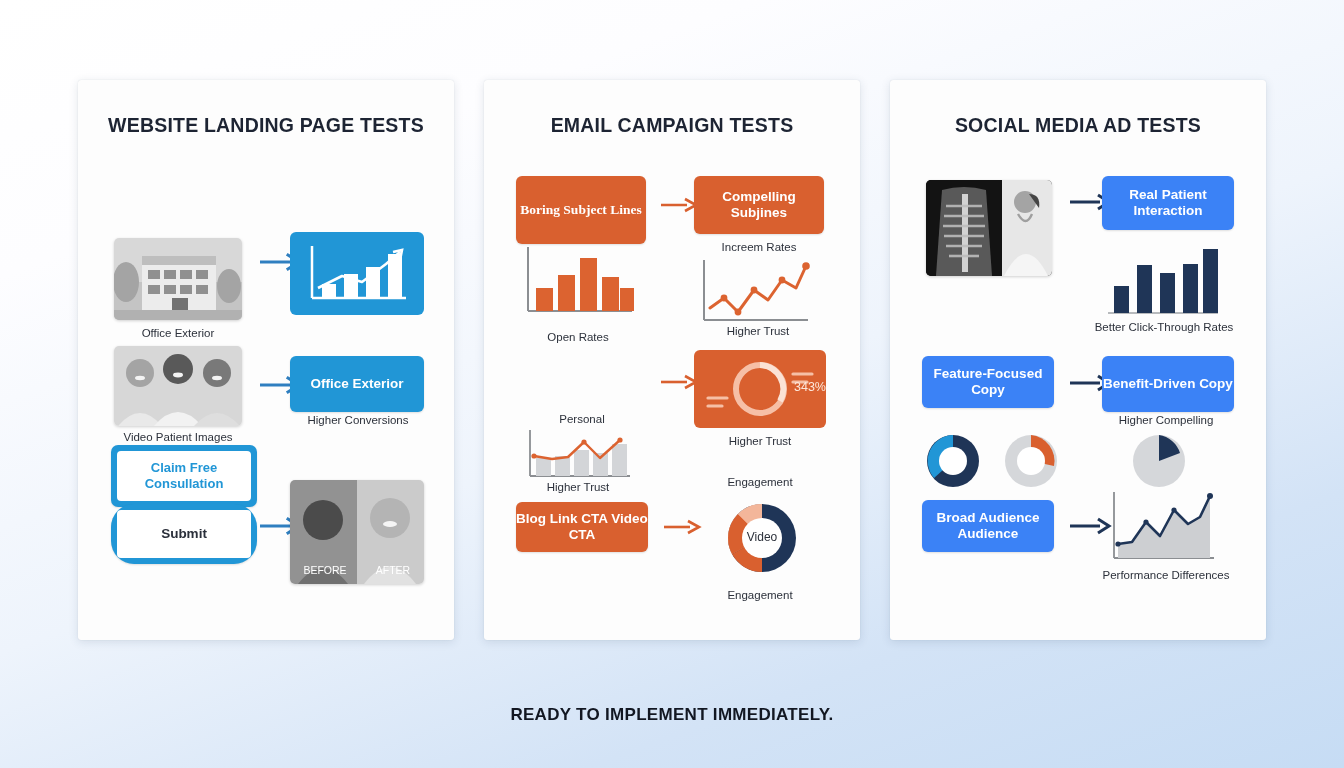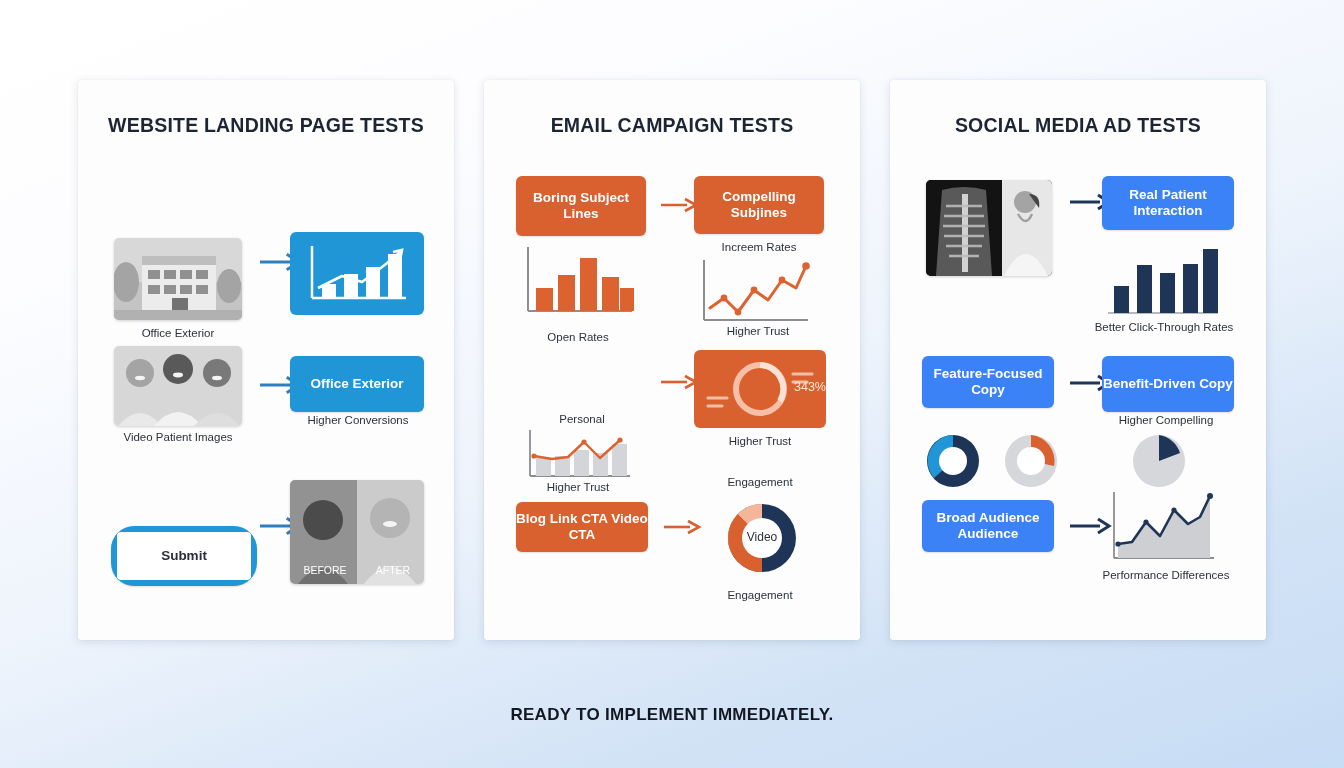--- a/index.html
+++ b/index.html
@@ -133,22 +133,25 @@
       <div class="blk" style="left:180px;top:295px;">
         <svg width="44" height="20" viewBox="0 0 44 20">
           <line x1="2" y1="10" x2="32" y2="10" stroke="#2f7fc0" stroke-width="3"></line>
           <path d="M30 3 L41 10 L30 17" fill="none" stroke="#2f7fc0" stroke-width="3" stroke-linecap="square"></path>
         </svg>
       </div>
 
       <div class="pill blue blk" style="left:212px;top:276px;width:134px;height:56px;font-size:13.5px;">Office Exterior</div>
       <div class="cap" style="left:202px;top:333px;width:156px;">Higher Conversions</div>
 
-
-      <div class="pill outline dark blk" style="left:33px;top:446px;width:134px;height:48px;font-size:13.5px;border-radius:23px;">
+      <div class="pill outline blk" style="left:33px;top:365px;width:134px;height:50px;font-size:13px;">
+        <div class="inner">Claim Free Consullation</div>
+      </div>
+
+      <div class="pill outline dark blk" style="left:33px;top:424px;width:134px;height:48px;font-size:13.5px;border-radius:23px;">
         <div class="inner">Submit</div>
       </div>
 
       <div class="blk" style="left:180px;top:436px;">
         <svg width="44" height="20" viewBox="0 0 44 20">
           <line x1="2" y1="10" x2="32" y2="10" stroke="#2f7fc0" stroke-width="3"></line>
           <path d="M30 3 L41 10 L30 17" fill="none" stroke="#2f7fc0" stroke-width="3" stroke-linecap="square"></path>
         </svg>
       </div>
 
@@ -163,21 +166,21 @@
           <ellipse cx="100" cy="44" rx="7" ry="3" fill="#f4f5f5"></ellipse>
         </svg>
       </div>
       <div class="cap" style="left:216px;top:484px;width:62px;color:#fff;font-size:10.5px;">BEFORE</div>
       <div class="cap" style="left:284px;top:484px;width:62px;color:#fff;font-size:10.5px;">AFTER</div>
     </div>
 
     <div class="card">
       <div class="card-title">EMAIL CAMPAIGN TESTS</div>
 
-      <div class="pill orange blk" style="left:32px;top:96px;width:130px;height:60px;font-size:13.5px;">Boring Subject Lines</div>
+      <div class="pill orange blk" style="left:32px;top:96px;width:130px;height:68px;font-size:13.5px;font-family:Liberation Serif, serif;">Boring Subject Lines</div>
 
       <div class="blk" style="left:175px;top:116px;">
         <svg width="40" height="18" viewBox="0 0 40 18">
           <line x1="2" y1="9" x2="28" y2="9" stroke="#d9602f" stroke-width="2.6"></line>
           <path d="M26 3 L37 9 L26 15" fill="none" stroke="#d9602f" stroke-width="2.6"></path>
         </svg>
       </div>
 
       <div class="pill orange blk" style="left:210px;top:96px;width:130px;height:58px;font-size:13.5px;">Compelling Subjines</div>
 

